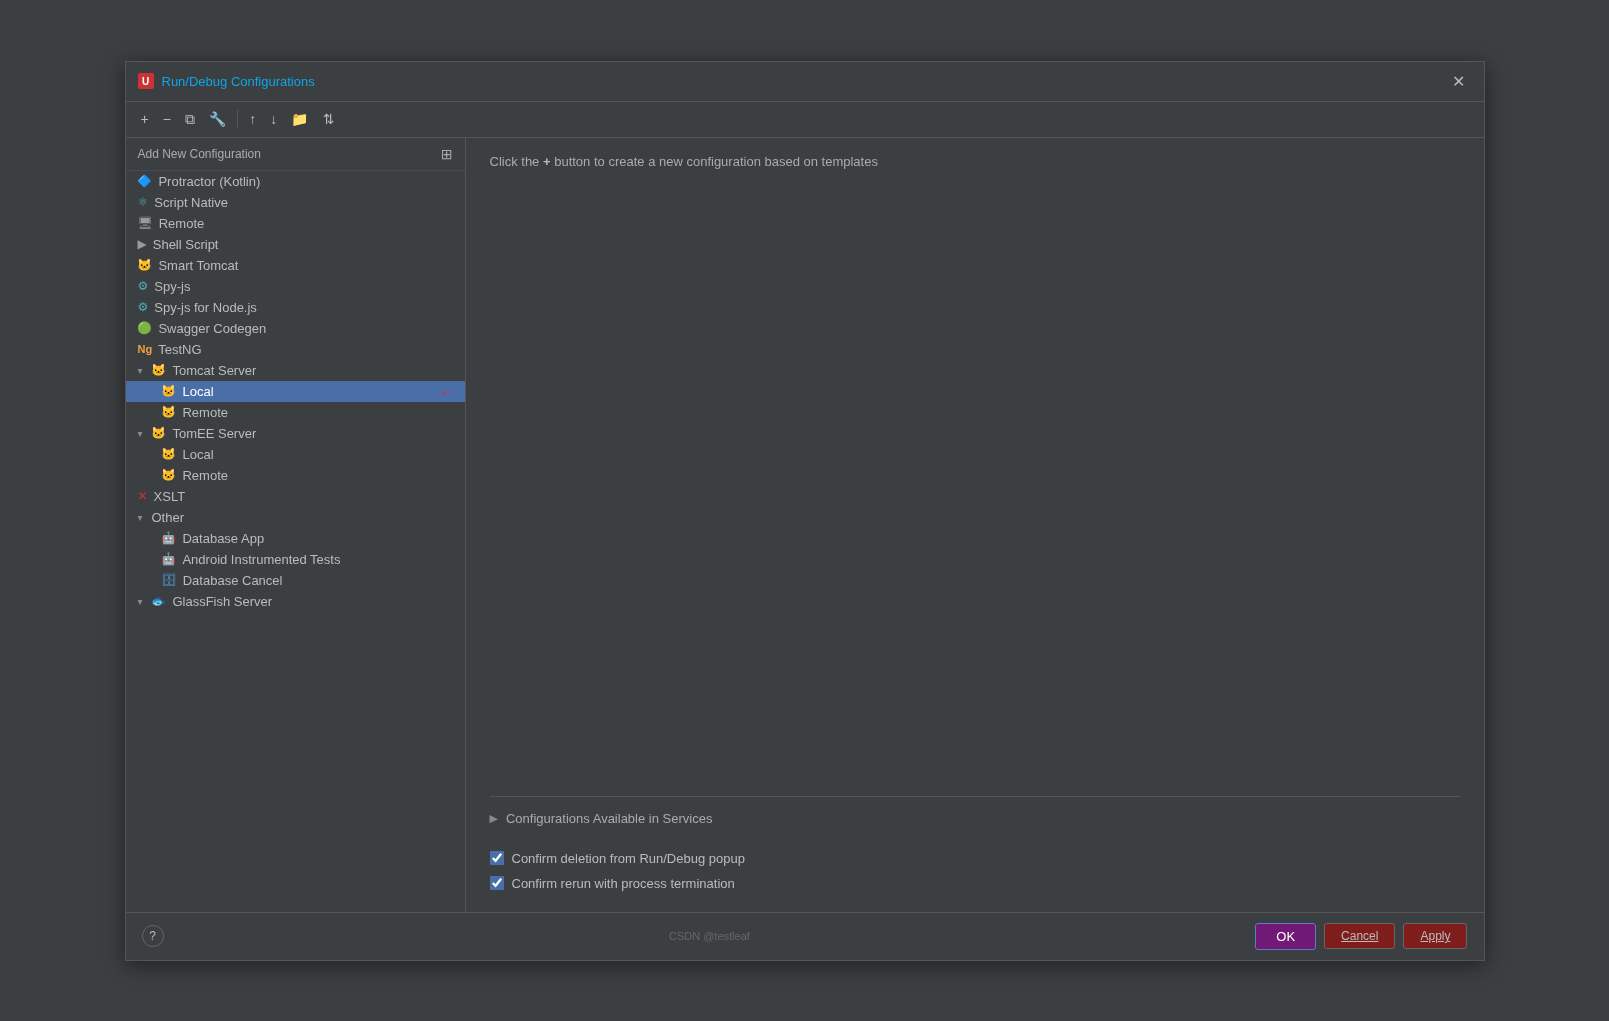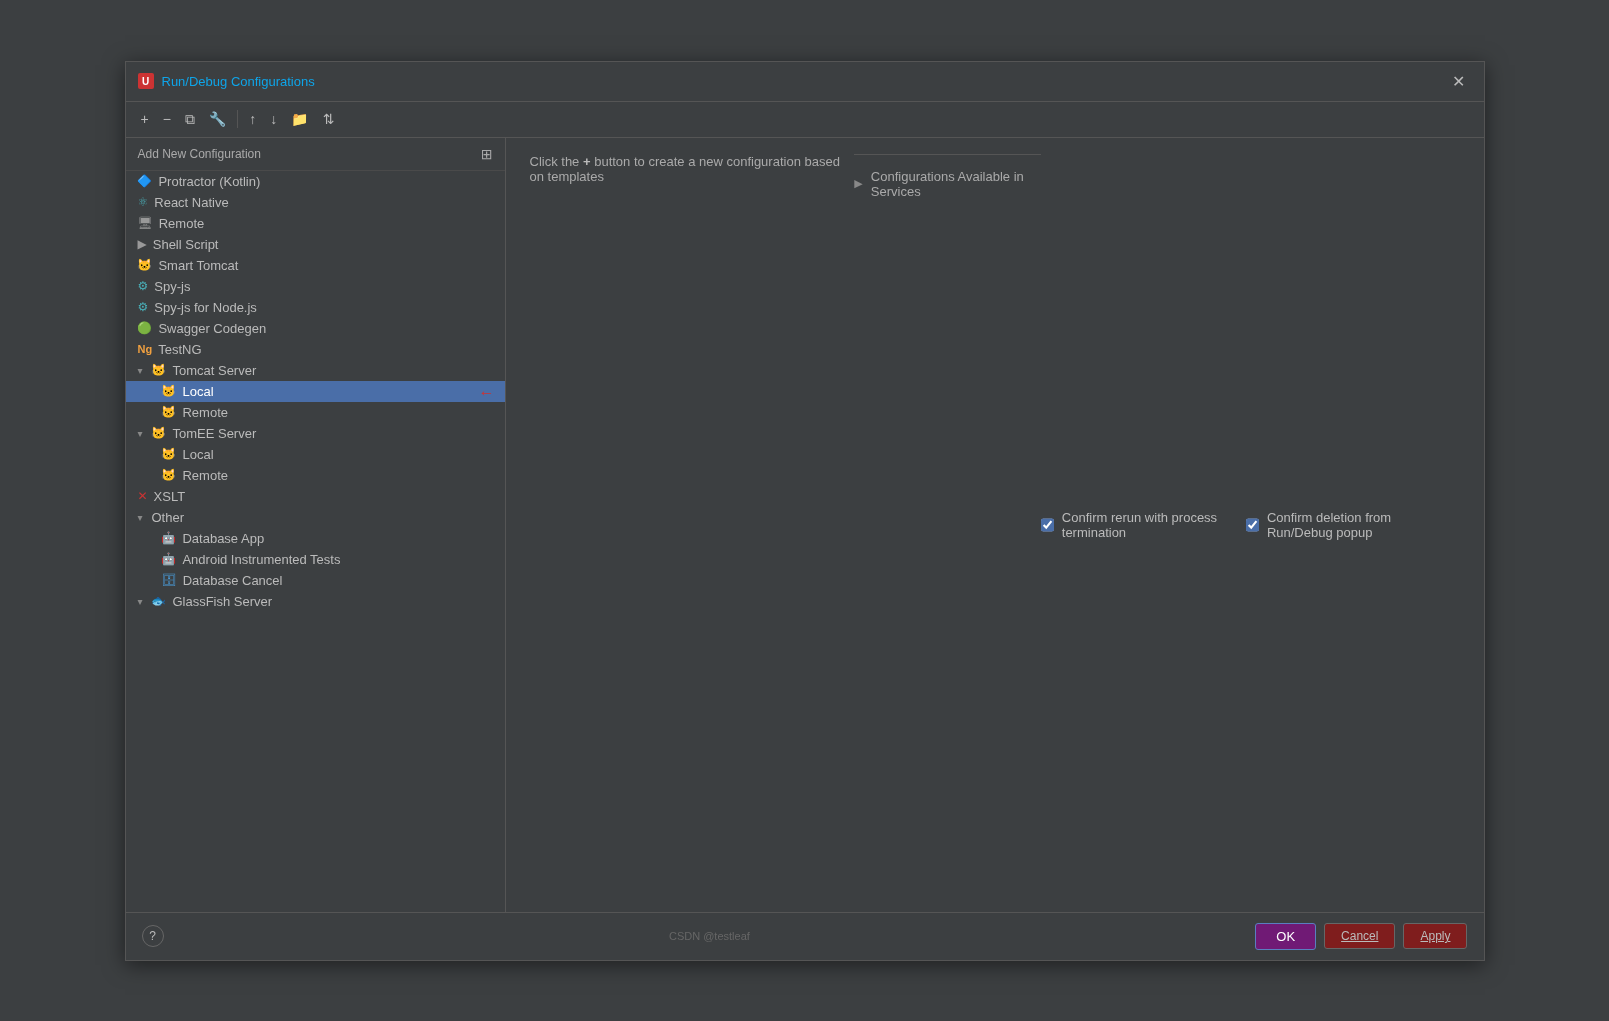--- a/index.html
+++ b/index.html
@@ -82,21 +82,21 @@
       height: 18px;
       background: #555;
       margin: 0 2px;
     }
     .main-content {
       display: flex;
       flex: 1;
       overflow: hidden;
     }
     .sidebar {
-      width: 380px;
+      width: 340px;
       border-right: 1px solid #555;
       overflow-y: auto;
       flex-shrink: 0;
       background: #3c3f41;
     }
     .sidebar::-webkit-scrollbar { width: 8px; }
     .sidebar::-webkit-scrollbar-track { background: #3c3f41; }
     .sidebar::-webkit-scrollbar-thumb { background: #666; border-radius: 4px; }
     .sidebar-header {
       display: flex;
@@ -131,21 +131,21 @@
     
     .ic-orange { color: #f0a040; }
     .ic-green { color: #6abf4b; }
     .ic-blue { color: #4a9ede; }
     .ic-teal { color: #4aafb8; }
     .ic-red { color: #cc3333; }
     .ic-gray { color: #999; }
     .right-panel {
       flex: 1;
       display: flex;
-      flex-direction: row;
+      flex-direction: column;
       padding: 16px 24px;
       overflow-y: auto;
       justify-content: space-between;
     }
     .hint-text {
       color: #aaa;
       font-size: 13px;
       margin-bottom: 20px;
     }
     .hint-text span.plus {
@@ -286,21 +286,21 @@
         <span>Add New Configuration</span>
         <span style="cursor:pointer; font-size:14px;">⊞</span>
       </div>
 
       <div class="tree-item">
         <span class="icon ic-red">🔷</span>
         <span>Protractor (Kotlin)</span>
       </div>
       <div class="tree-item">
         <span class="icon ic-teal">⚛</span>
-        <span>React Native</span>
+        <span>Script Native</span>
       </div>
       <div class="tree-item">
         <span class="icon ic-gray">🖥</span>
         <span>Remote</span>
       </div>
       <div class="tree-item">
         <span class="icon ic-gray">▶</span>
         <span>Shell Script</span>
       </div>
       <div class="tree-item">
@@ -392,25 +392,25 @@
 
       <div class="config-section">
         <div class="config-row">
           <span class="expand-arrow">▶</span>
           <span>Configurations Available in Services</span>
         </div>
       </div>
 
       <div class="checkbox-row">
         <input type="checkbox" checked="" style="">
-        <label>Confirm rerun with process termination</label>
+        <label>Confirm deletion from Run/Debug popup</label>
       </div>
       <div class="checkbox-row">
         <input type="checkbox" checked="" style="">
-        <label>Confirm deletion from Run/Debug popup</label>
+        <label>Confirm rerun with process termination</label>
       </div>
 
     </div>
   </div>
 
   <div class="bottom-bar">
     <div class="bottom-left">
       <button class="help-btn">?</button>
     </div>
     <div class="watermark">CSDN @testleaf</div>

